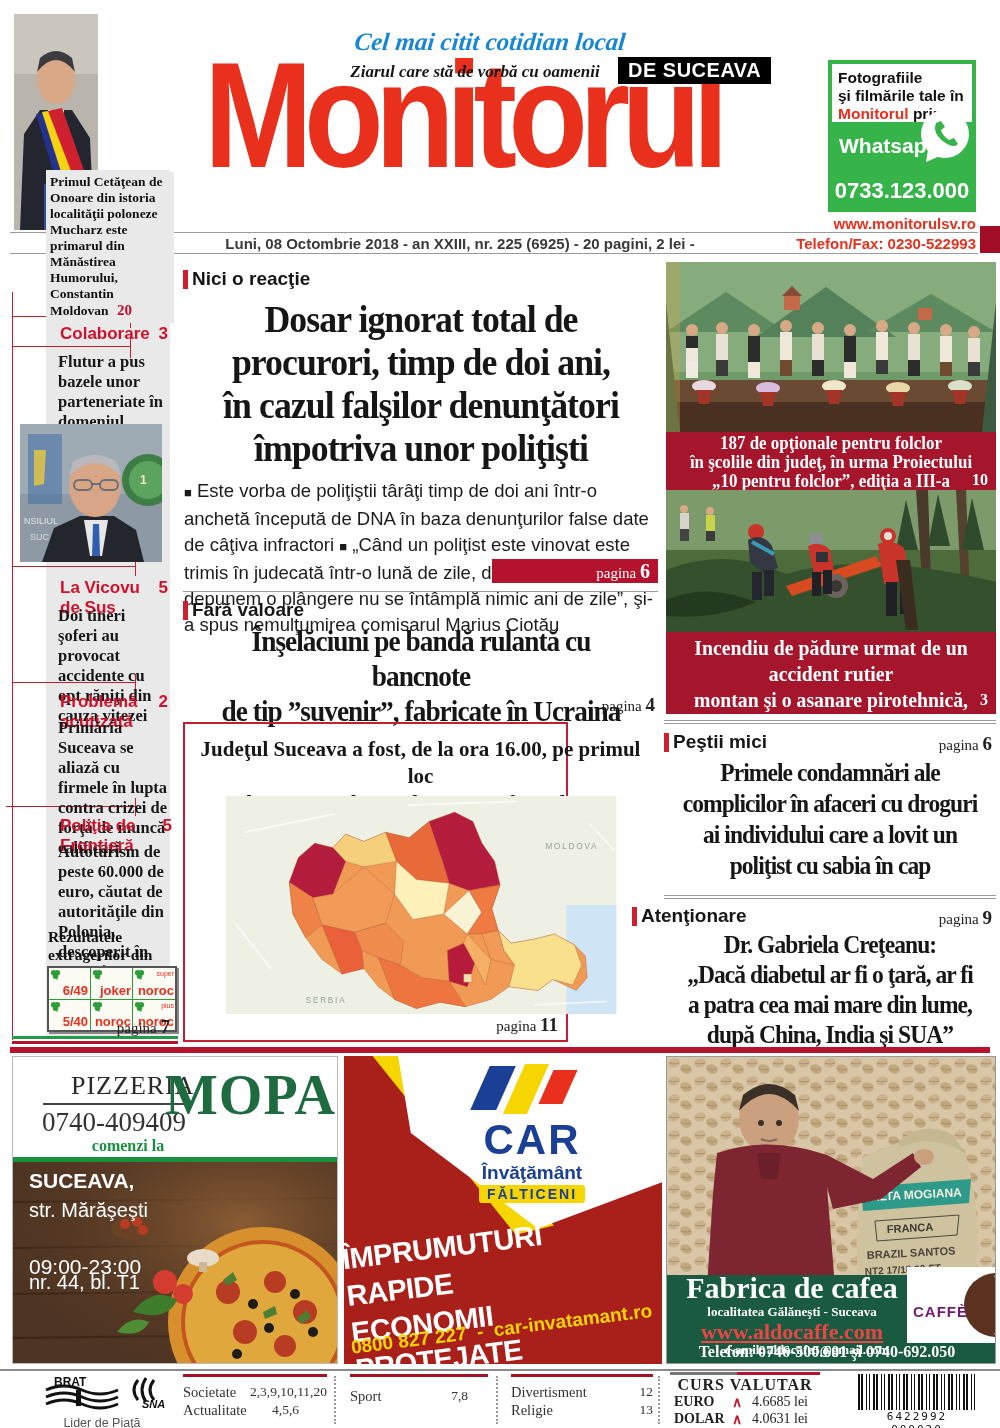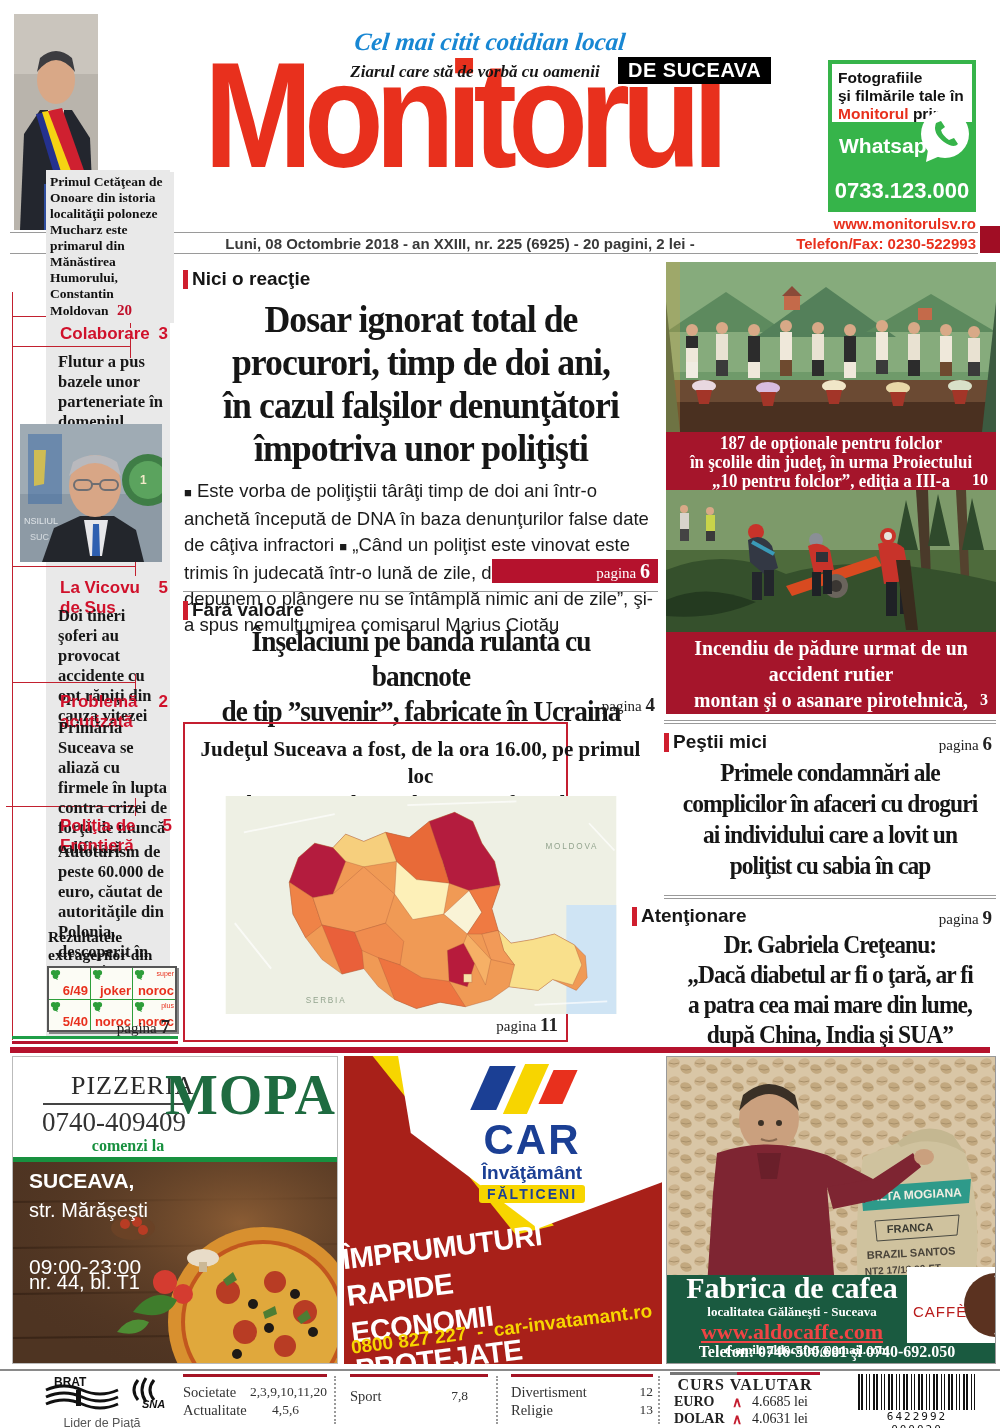--- a/index.html
+++ b/index.html
@@ -606,21 +606,21 @@
     <div class="abs serif" style="left:0px;top:262px;width:250px;text-align:center;color:#ef4444;font-weight:bold;font-size:22px;text-decoration:underline;">www.aldocaffe.com</div>
     <div class="abs serif" style="left:0px;top:285px;width:280px;text-align:center;color:#fff;font-weight:bold;font-size:13px;">e-amil: aldocafe5@gmail.com</div>
     <div class="abs serif" style="left:0px;top:300px;width:320px;text-align:center;color:#fff;font-weight:bold;font-size:16px;transform:translateY(-14px);">Telefon: 0746-500.601 şi 0740-692.050</div>
     <div class="abs" style="left:240px;top:210px;width:86px;height:76px;background:#fff;padding-left:43px;">
       <svg width="86" height="76" viewBox="0 0 86 76">
         <circle cx="46" cy="38" r="32" fill="#5b3220"></circle>
         <path d="M46,8 Q62,38 46,68" stroke="#fff" stroke-width="4" fill="none"></path>
         <path d="M70,18 q8,-6 12,-2 q-2,8 -12,8 Z" fill="#7a4228"></path>
       </svg>
       <div class="abs" style="left:6px;top:18px;color:#fff;font-weight:bold;font-size:17px;letter-spacing:1px;">ALDO</div>
-      <div class="abs" style="left:6px;top:36px;color:#b91c1c;font-weight:normal;font-size:15px;letter-spacing:1px;">CAFFÈ</div>
+      <div class="abs" style="left:6px;top:36px;color:#701a75;font-weight:bold;font-size:15px;letter-spacing:1px;">CAFFÈ</div>
     </div>
   </div>
 
   <div class="abs" style="left:0;top:1369px;width:1000px;height:2px;background:#8a8a8a;"></div>
 
   <div class="abs" style="left:42px;top:1374px;width:150px;height:52px;">
     <svg width="150" height="36" viewBox="0 0 150 36">
       <text x="12" y="12" font-size="12" font-weight="bold" fill="#111">BRAT</text>
       <path d="M4,16 q18,-8 36,0 q18,8 36,0 M4,23 q18,-8 36,0 q18,8 36,0 M4,30 q18,-8 36,0 q18,8 36,0" stroke="#111" stroke-width="3" fill="none"></path>
       <rect x="34" y="16" width="5" height="16" fill="#111"></rect>

